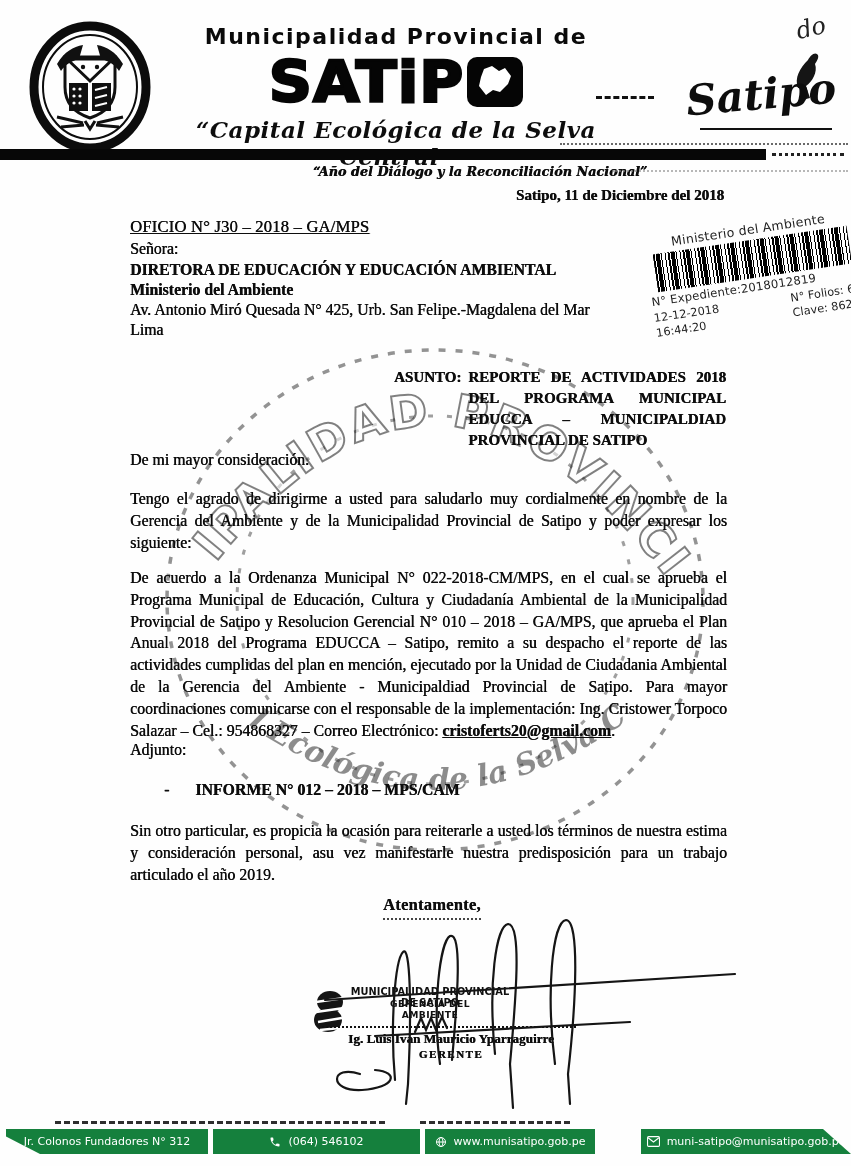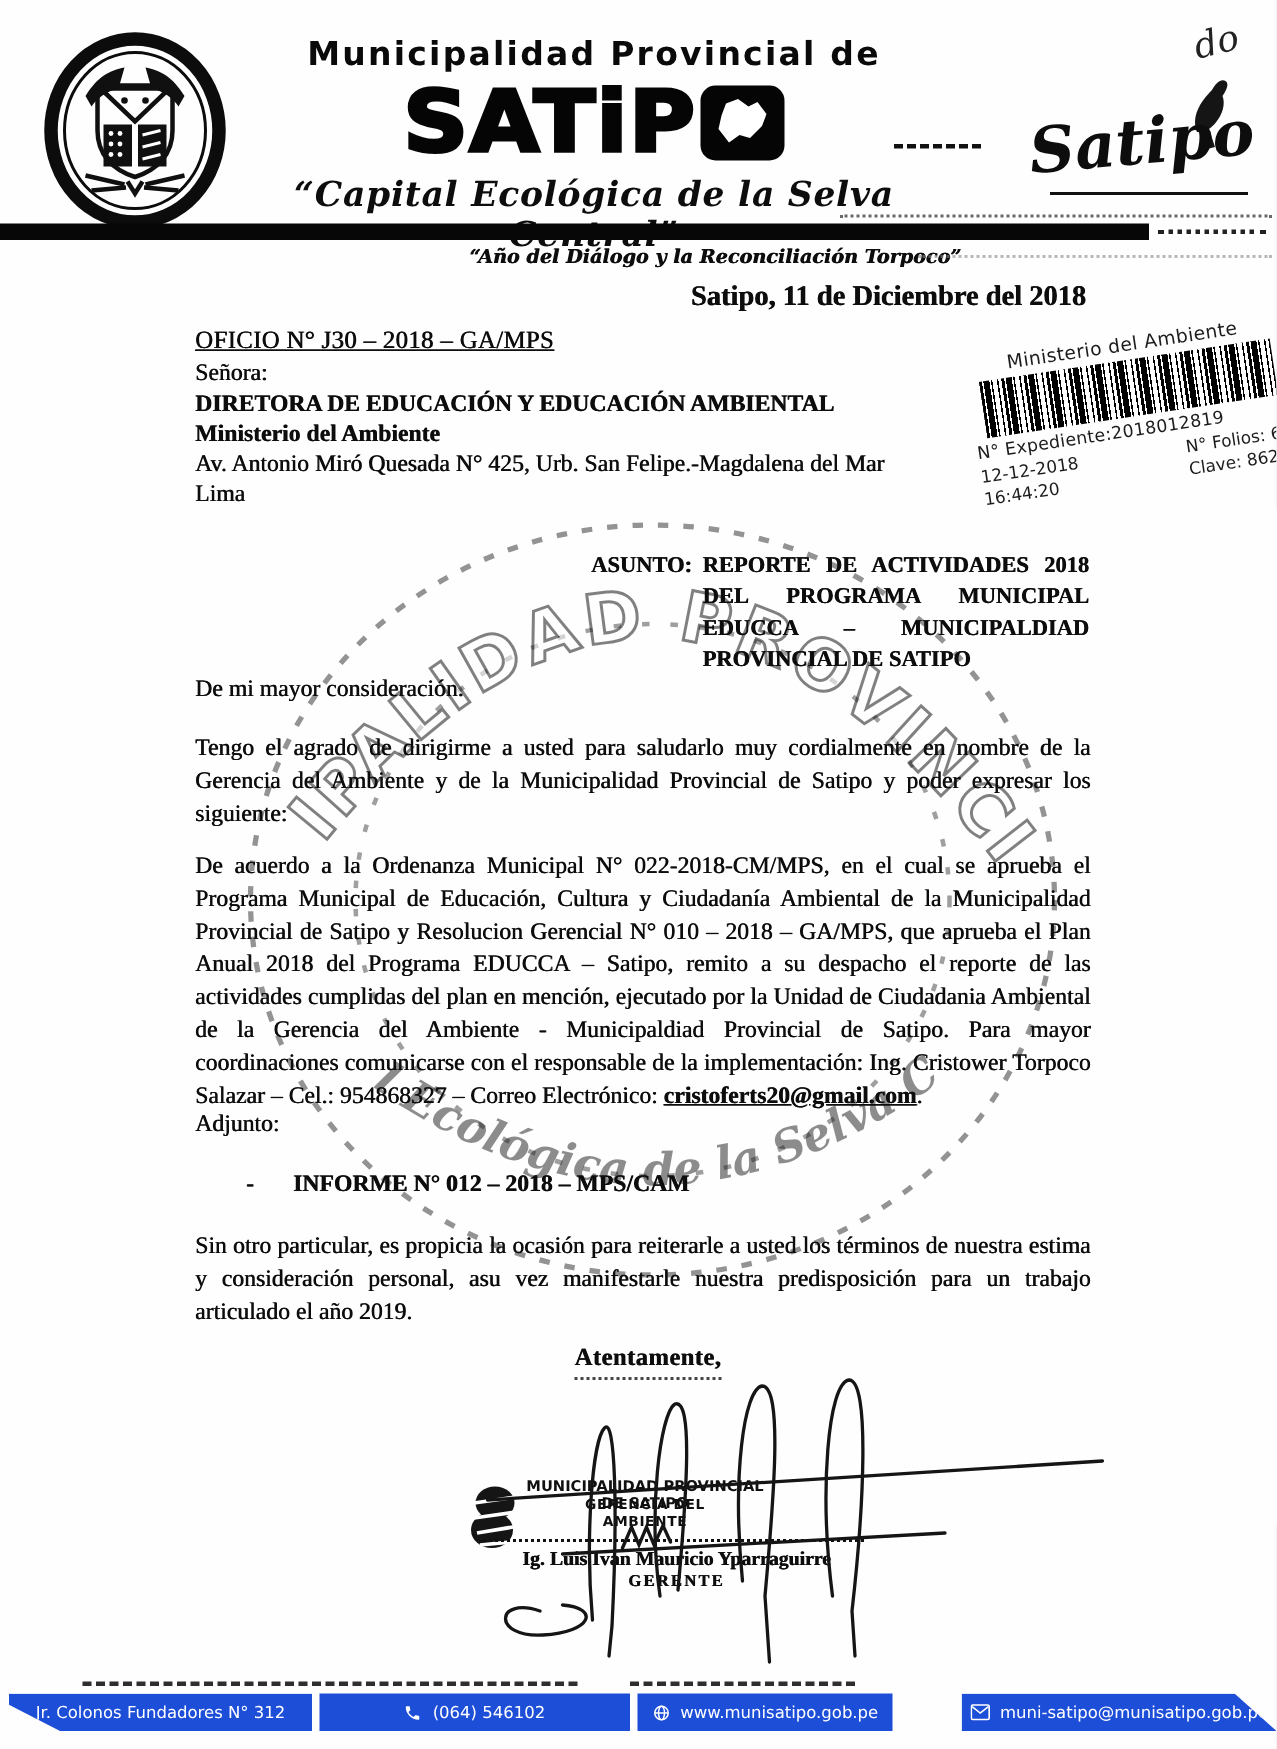--- a/index.html
+++ b/index.html
@@ -30,21 +30,21 @@
   .script-underline { left:700px; top:128px; width:132px; border-top:2.5px solid #111; }
   .hand-do { left:796px; top:14px; font-family:"DejaVu Serif", serif; font-style:italic; font-size:24px; transform:rotate(-14deg); color:#222; }
 
   .hdr-dots { left:560px; top:143px; width:288px; border-top:2px dotted #444; opacity:.8; }
   .black-bar { left:0; top:149px; width:766px; height:11px; background:#070707; }
   .bar-dots-r { left:772px; top:153px; width:72px; border-top:3px dotted #222; }
 
   .year-slogan { left:313px; top:164px; font-family:"DejaVu Serif", serif; font-style:italic; font-weight:bold; font-size:12.8px; }
   .slogan-dots { left:612px; top:170px; width:236px; border-top:2px dotted #888; opacity:.6; }
 
-  .date-line { left:402px; top:187px; width:322px; text-align:right; font-size:19px; font-weight:bold; }
+  .date-line { left:402px; top:187px; width:322px; text-align:right; font-size:15px; font-weight:bold; }
 
   
   .addr { left:130px; top:217px; width:620px; font-size:15.8px; line-height:20.3px; }
   .addr .oficio { font-weight:normal; font-size:16.6px; text-decoration:underline; letter-spacing:.2px; margin-bottom:2px; }
   .addr .b { font-weight:bold; }
 
   
   .mstamp { left:642px; top:238px; width:212px; transform:rotate(-8.5deg); transform-origin:left top;
             font-family:"DejaVu Sans", sans-serif; color:#1c1c1c; }
   .mstamp-title { font-size:12.5px; text-align:center; letter-spacing:.3px; }
@@ -77,21 +77,21 @@
   .sig-line2 { left:366px; top:998px; width:128px; text-align:center; font-family:"DejaVu Sans", sans-serif; font-weight:bold; font-size:9.2px; letter-spacing:.4px; color:#101010; }
   .sig-dots  { left:322px; top:1026px; width:254px; border-top:2.5px dotted #111; }
   .sig-name  { left:322px; top:1031px; width:258px; text-align:center; font-weight:bold; font-size:13.2px; }
   .sig-role  { left:322px; top:1048px; width:258px; text-align:center; font-weight:bold; font-size:11px; letter-spacing:1.5px; }
   .sig-emblem { left:310px; top:988px; }
   .sig-strokes { left:300px; top:912px; width:440px; height:198px; }
 
   
   .foot-dash1 { left:55px;  top:1121px; width:330px; border-top:3px dashed #0a0a0a; opacity:.85; }
   .foot-dash2 { left:420px; top:1121px; width:150px; border-top:3px dashed #0a0a0a; opacity:.85; }
-  .fblock { top:1129px; height:25px; background:#1d4ed8; color:#fff;
+  .fblock { top:1129px; height:25px; background:#15803d; color:#fff;
     display:flex; align-items:center; justify-content:center; gap:7px;
     font-family:"DejaVu Sans", sans-serif; font-size:11px; overflow:hidden; white-space:nowrap; }
   #fb1 { left:6px;   width:202px; clip-path:polygon(0 0,100% 0,100% 100%,34px 100%,0 30%); }
   #fb2 { left:213px; width:207px; }
   #fb3 { left:425px; width:170px; }
   #fb4 { left:641px; width:210px; clip-path:polygon(0 0,calc(100% - 28px) 0,100% 100%,0 100%); }
   .ficon { display:flex; align-items:center; flex:none; }
 </style>
 </head>
 <body>
@@ -140,21 +140,21 @@
     <path d="M12 38 C8 28 14 18 22 10 C24 6 28 2 31 4 C34 6 31 11 29 14 C32 22 26 32 20 36 L24 48 L20 49 L16 38 Z" fill="#151515"></path>
   </svg>
   <div class="abs satipo-script">Satipo</div>
   <div class="abs script-underline"></div>
   <div class="abs hand-do">do</div>
 
   <div class="abs hdr-dots"></div>
   <div class="abs black-bar"></div>
   <div class="abs bar-dots-r"></div>
 
-  <div class="abs year-slogan scan">“Año del Diálogo y la Reconciliación Torpoco”</div>
+  <div class="abs year-slogan scan">“Año del Diálogo y la Reconciliación Nacional”</div>
   <div class="abs slogan-dots"></div>
 
   <div class="abs date-line scan">Satipo, 11 de Diciembre del 2018</div>
 
   <svg class="abs watermark" viewBox="0 0 570 526">
     <ellipse cx="285" cy="262" rx="268" ry="250" fill="none" stroke="#111" stroke-width="3.5" stroke-dasharray="7 10" opacity=".45"></ellipse>
     <ellipse cx="285" cy="262" rx="198" ry="184" fill="none" stroke="#111" stroke-width="3" stroke-dasharray="5 14" opacity=".4"></ellipse>
     <defs>
       <path id="arcTop" d="M 55 238 Q 285 -62 515 238" fill="none"></path>
       <path id="arcBot" d="M 92 382 Q 285 522 478 382" fill="none"></path>

